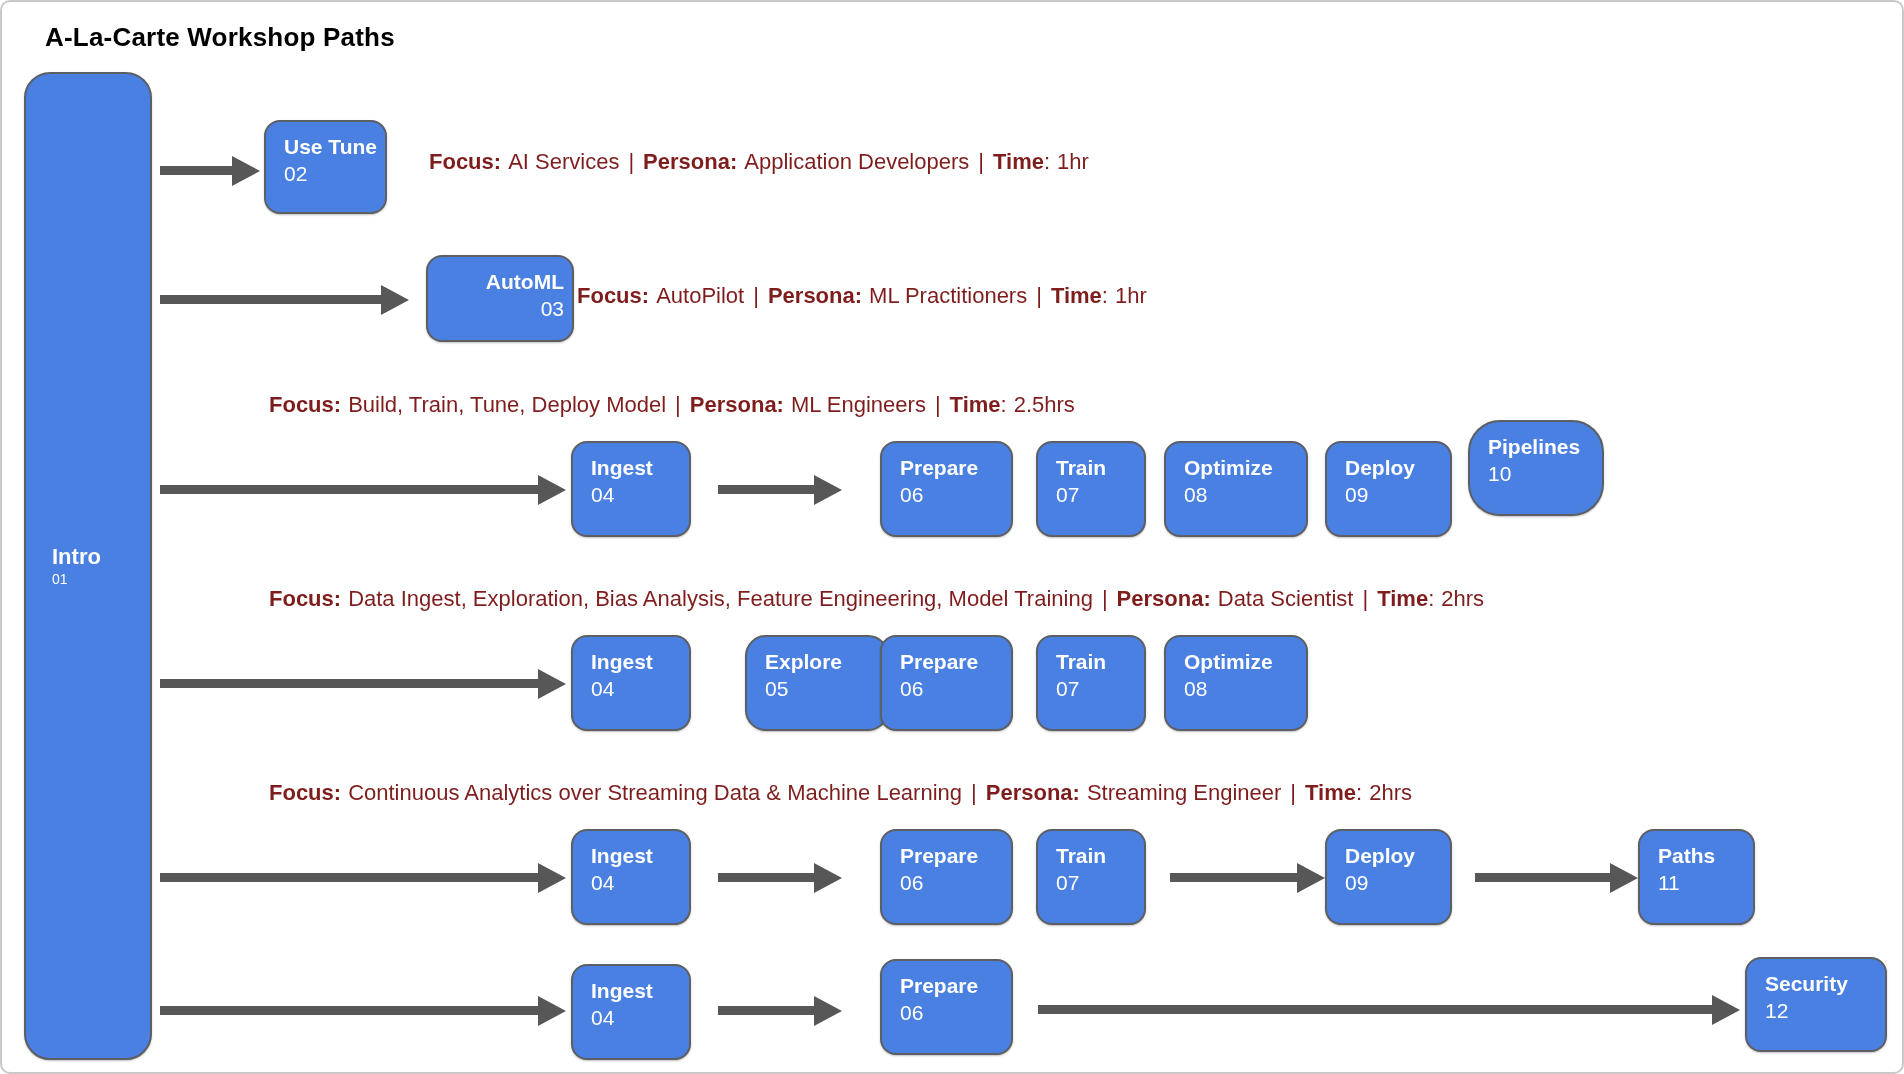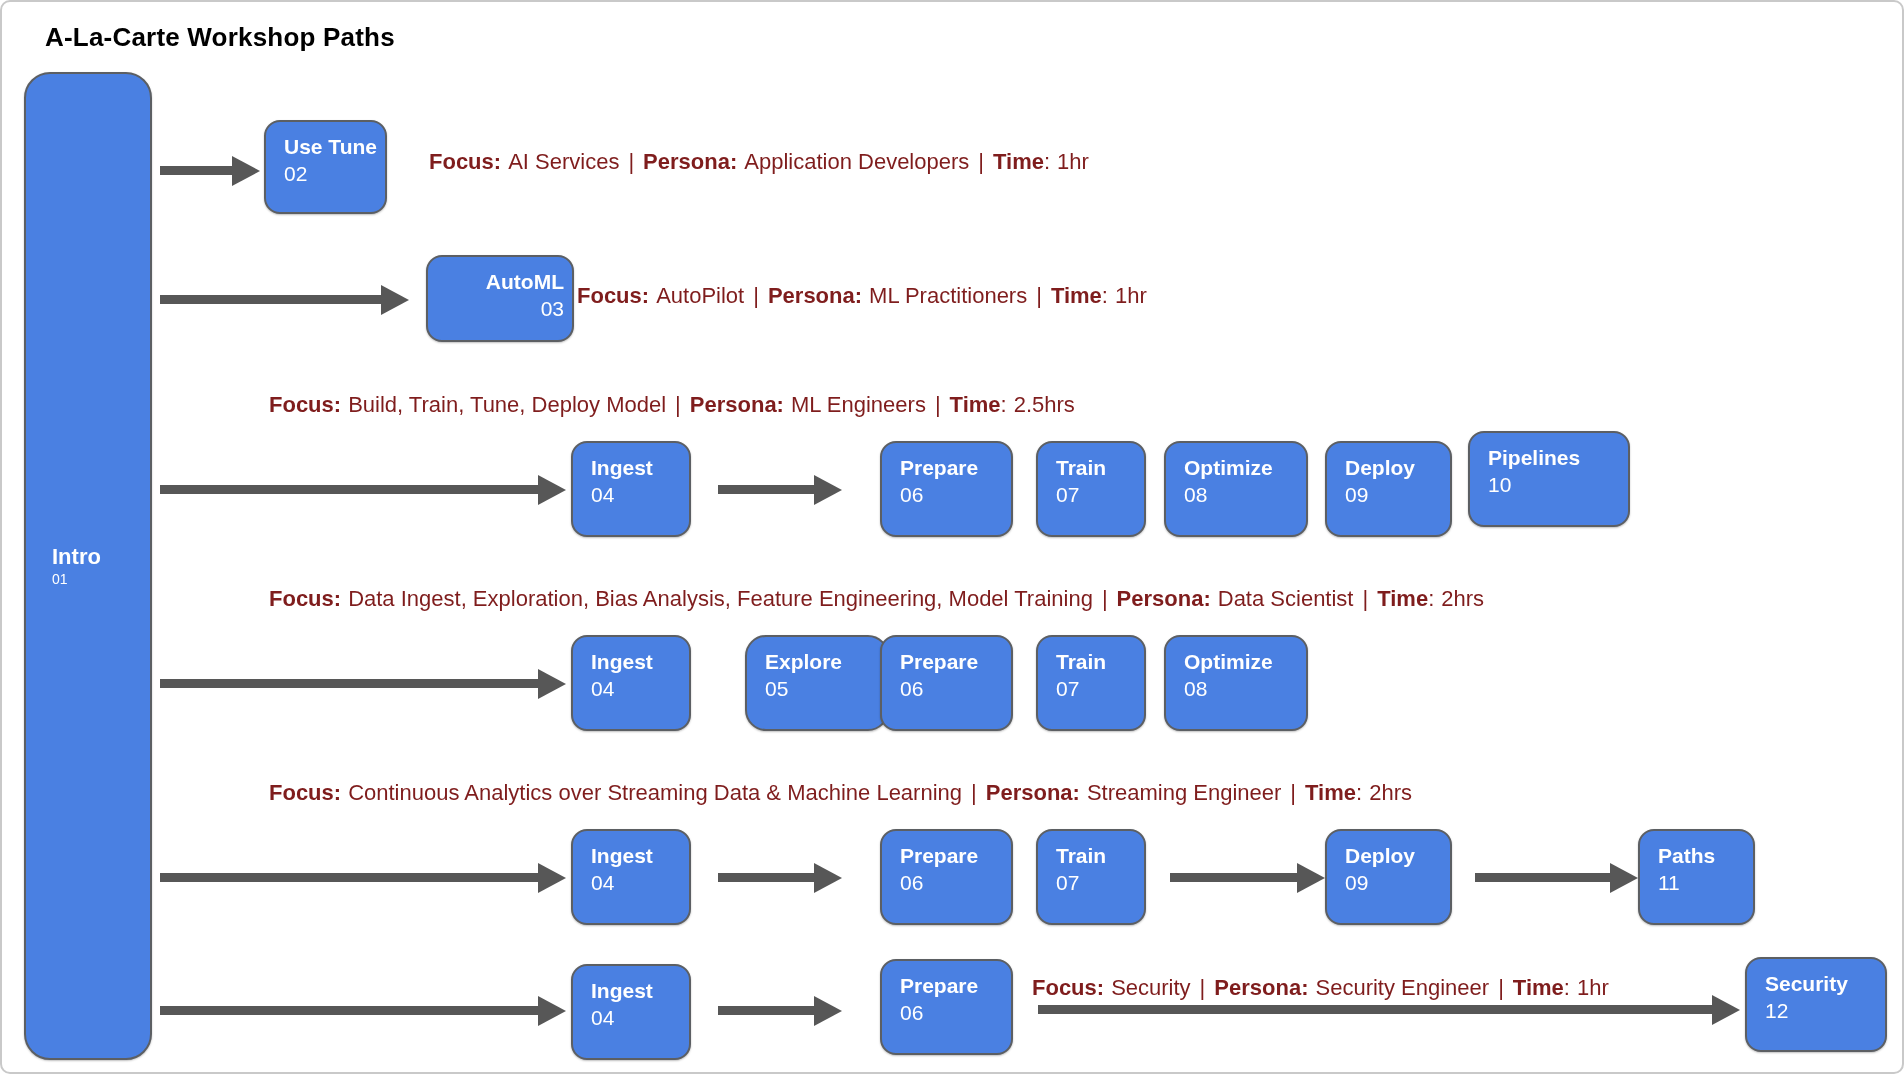--- a/index.html
+++ b/index.html
@@ -85,21 +85,21 @@
     <div class="node-number">07</div>
   </div>
   <div class="node" style="left:1162px;top:439px;width:144px;height:96px;">
     <div class="node-label">Optimize</div>
     <div class="node-number">08</div>
   </div>
   <div class="node" style="left:1323px;top:439px;width:127px;height:96px;">
     <div class="node-label">Deploy</div>
     <div class="node-number">09</div>
   </div>
-  <div class="node" style="left:1466px;top:429px;width:162px;height:96px;">
+  <div class="node" style="left:1466px;top:418px;width:136px;height:96px;border-radius:32px;">
     <div class="node-label">Pipelines</div>
     <div class="node-number">10</div>
   </div>
 
   <div class="desc" style="left:267px;top:584px;">
     <span class="b">Focus:</span><span class="t">Data Ingest, Exploration, Bias Analysis, Feature Engineering, Model Training</span><span class="sep">|</span><span class="b">Persona:</span><span class="t">Data Scientist</span><span class="sep">|</span><span class="b">Time</span><span class="colon">:</span><span>2hrs</span>
   </div>
   <div class="arrow" style="left:158px;top:677px;width:378px;"></div>
   <div class="node" style="left:569px;top:633px;width:120px;height:96px;">
     <div class="node-label">Ingest</div>
@@ -153,22 +153,19 @@
   <div class="arrow" style="left:158px;top:1004px;width:378px;"></div>
   <div class="node" style="left:569px;top:962px;width:120px;height:96px;">
     <div class="node-label">Ingest</div>
     <div class="node-number">04</div>
   </div>
   <div class="arrow" style="left:716px;top:1004px;width:96px;"></div>
   <div class="node" style="left:878px;top:957px;width:133px;height:96px;">
     <div class="node-label">Prepare</div>
     <div class="node-number">06</div>
   </div>
-  <div class="desc" style="left:1030px;top:973px;">
-    <span class="b">Focus:</span><span class="t">Security</span><span class="sep">|</span><span class="b">Persona:</span><span class="t">Security Engineer</span><span class="sep">|</span><span class="b">Time</span><span class="colon">:</span><span>1hr</span>
-  </div>
   <div class="arrow" style="left:1036px;top:1003px;width:674px;"></div>
   <div class="node" style="left:1743px;top:955px;width:142px;height:95px;">
     <div class="node-label">Security</div>
     <div class="node-number">12</div>
   </div>
 
 </div>
 
 </body></html>

